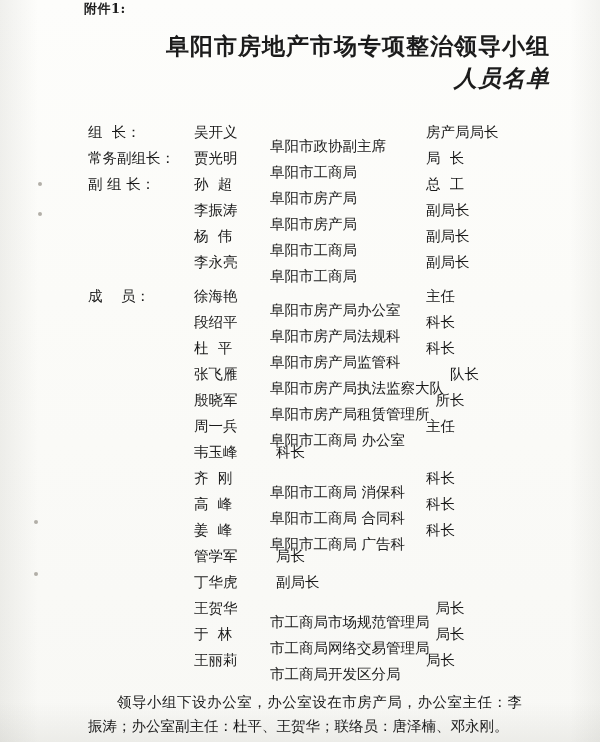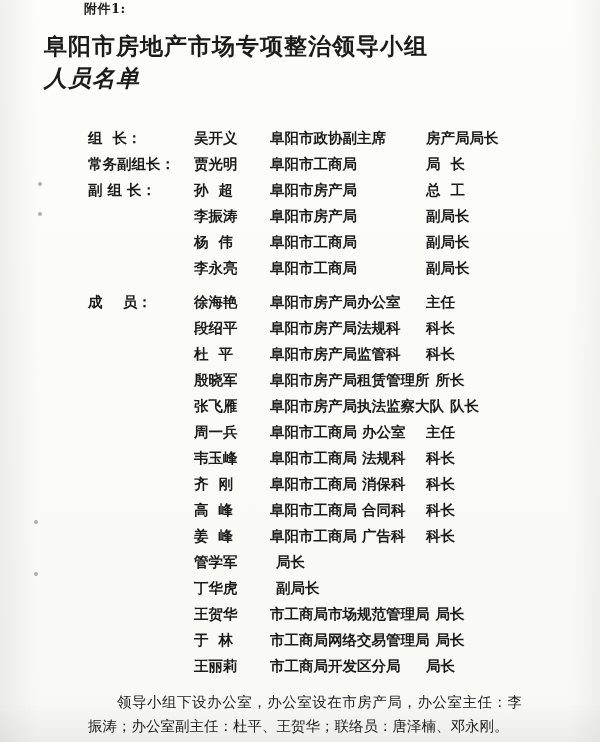--- a/index.html
+++ b/index.html
@@ -46,44 +46,43 @@
   }
 
   .attachment-label {
     margin-left: 40px;
     font-size: 13px;
     font-weight: bold;
     letter-spacing: 0.5px;
   }
 
   .doc-title {
-    text-align: left;
+    text-align: right;
     font-size: 23px;
     font-weight: bold;
     letter-spacing: 1px;
     line-height: 1.38;
     margin-top: 12px;
     margin-right: 6px;
   }
   .doc-title .line2 {
     display: block;
     font-style: italic;
   }
 
   .roster {
     margin-top: 26px;
     font-size: 14.5px;
     line-height: 1.0;
   }
 
   .row {
     display: flex;
-    align-items: flex-end;
+    align-items: center;
     height: 26px;
-    font-weight: bold;
   }
   .role {
     width: 150px;
     flex: 0 0 150px;
     text-align: left;
     padding-left: 44px;
     box-sizing: border-box;
     white-space: pre;
     letter-spacing: 0px;
   }
@@ -212,43 +211,42 @@
 
       <div class="row">
         <span class="role"></span>
         <span class="name">杜  平</span>
         <span class="org">阜阳市房产局监管科</span>
         <span class="post">科长</span>
       </div>
 
       <div class="row">
         <span class="role"></span>
+        <span class="name">张飞雁</span>
+        <span class="org">阜阳市房产局执法监察大队</span>
+        <span class="post">队长</span>
+      </div>
+
+      <div class="row">
+        <span class="role"></span>
         <span class="name">殷晓军</span>
         <span class="org">阜阳市房产局租赁管理所</span>
         <span class="post">所长</span>
       </div>
 
       <div class="row">
         <span class="role"></span>
-        <span class="name">张飞雁</span>
-        <span class="org">阜阳市房产局执法监察大队</span>
-        <span class="post">队长</span>
-      </div>
-
-      <div class="row">
-        <span class="role"></span>
         <span class="name">周一兵</span>
         <span class="org">阜阳市工商局 办公室</span>
         <span class="post">主任</span>
       </div>
 
       <div class="row">
         <span class="role"></span>
         <span class="name">韦玉峰</span>
-        <span class="org">阜阳市工商局 法规科</span>
         <span class="post">科长</span>
       </div>
 
       <div class="row">
         <span class="role"></span>
         <span class="name">齐  刚</span>
         <span class="org">阜阳市工商局 消保科</span>
         <span class="post">科长</span>
       </div>
 

